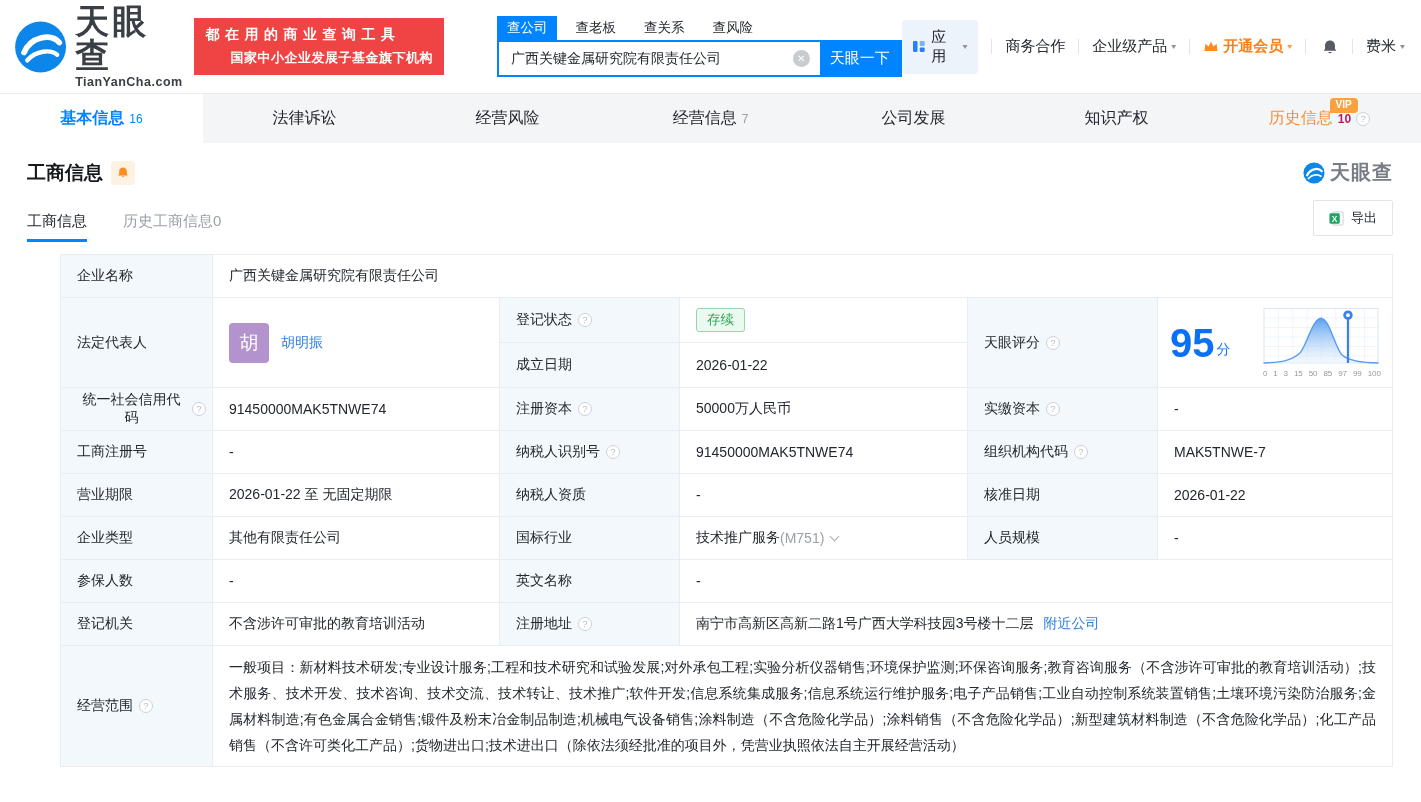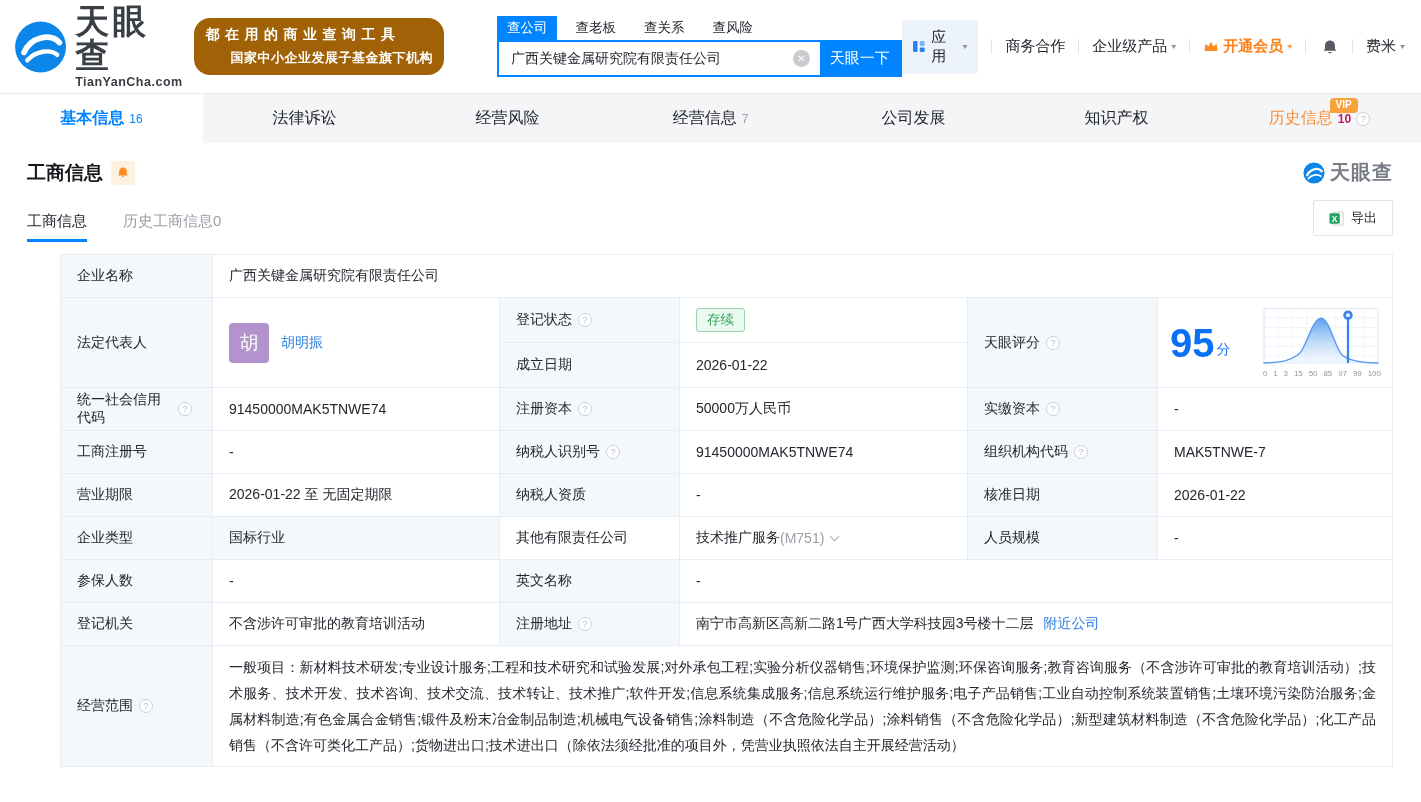--- a/index.html
+++ b/index.html
@@ -4,21 +4,21 @@
 <style>
   * { box-sizing: border-box; }
   html,body { width:1421px; height:802px; margin:0; overflow:hidden;
     font-family:"Liberation Sans","DejaVu Sans",sans-serif; background:#fff; color:#23272e; }
 
   
   .hdr { height:93px; display:flex; align-items:center; padding:0 16px 0 14px; background:#fff; }
   .logo { display:flex; align-items:center; gap:8px; cursor:pointer; }
   .logo-brand { font-size:34px; font-weight:bold; color:#3a3e45; letter-spacing:3px; line-height:1; }
   .logo-domain { font-size:12.5px; font-weight:bold; color:#3a3e45; letter-spacing:.5px; margin-top:3px; }
-  .promo { background:#a16207; color:#fff; font-weight:bold; padding:8px 11px; margin-left:10px;border-radius:16px; }
+  .promo { background:#ef4444; color:#fff; font-weight:bold; padding:8px 11px; margin-left:10px; }
   .promo-l1 { font-size:14px; letter-spacing:5.5px; white-space:nowrap; }
   .promo-l2 { font-size:13px; letter-spacing:.5px; margin-top:5px; white-space:nowrap;padding-left:25px; }
 
   .search-area { margin-left:12px; width:452px;padding-left:41px; }
   .search-tabs { display:flex; align-items:flex-end; }
   .stab { font-size:13.5px; color:#23272e; padding:3px 10px; cursor:pointer; margin-right:8px; }
   .stab.active { background:#0084ff; color:#fff; }
   .search-box { display:flex; height:37px; border:2px solid #0084ff; background:#fff; }
   .search-box input { flex:1; border:none; outline:none; font-size:14px; padding:0 12px; color:#23272e;
     font-family:inherit; min-width:0; }
@@ -68,21 +68,21 @@
   .subtab.off { color:#9ba0a8; }
   .export-btn { margin-left:auto; display:flex; align-items:center; gap:7px; border:1px solid #e3e4e6;
     border-radius:2px; background:#fff; padding:8px 15px; font-size:13px; color:#23272e; cursor:pointer;
     margin-bottom:6px; font-family:inherit; }
 
   
   .biz { margin:12px 28px 0 60px; border:1px solid #e9ecf0;
     display:grid; grid-template-columns:152px 287px 180px 288px 190px 1fr; }
   .c { border-right:1px solid #e9ecf0; border-bottom:1px solid #e9ecf0; padding:0 14px 0 16px;
     display:flex; align-items:center; font-size:14px; min-height:43px; background:#fff; }
-  .c.l { background:#f2f8fc; gap:6px; padding-right:20px; }
+  .c.l { background:#f2f8fc; gap:6px; padding-right:6px;text-align:center; }
   .c.last { border-right:none; }
   .c.bot { border-bottom:none; }
   .rs2 { grid-row:span 2; }
   .sp-rest { grid-column:2 / 7; }
   .sp-46 { grid-column:4 / 7; }
   .c.mid { min-height:45px; }
   .avatar { width:40px; height:40px; border-radius:4px; background:#b293cd; color:#fff; font-size:19px;
     display:flex; align-items:center; justify-content:center; margin-right:12px; }
   .blue-link { color:#2a7de0; cursor:pointer; text-decoration:none; }
   .badge-green { border:1px solid #97d5ad; background:#eafaf0; color:#2fa455; border-radius:3px;
@@ -363,26 +363,26 @@
   <div class="c l">
     <span>核准日期</span>
   </div>
   <div class="c last">
       <span>2026-01-22</span>
     </div>
 
   <div class="c l">
     <span>企业类型</span>
   </div>
+  <div class="c">
+      <span>其他有限责任公司</span>
+    </div>
   <div class="c l">
     <span>国标行业</span>
   </div>
-  <div class="c">
-      <span>其他有限责任公司</span>
-    </div>
   <div class="c">
     <span>技术推广服务</span>
     <span class="gray">(M751)</span>
     <i class="chev"></i>
   </div>
   <div class="c l">
     <span>人员规模</span>
   </div>
   <div class="c last">
       <span>-</span>

